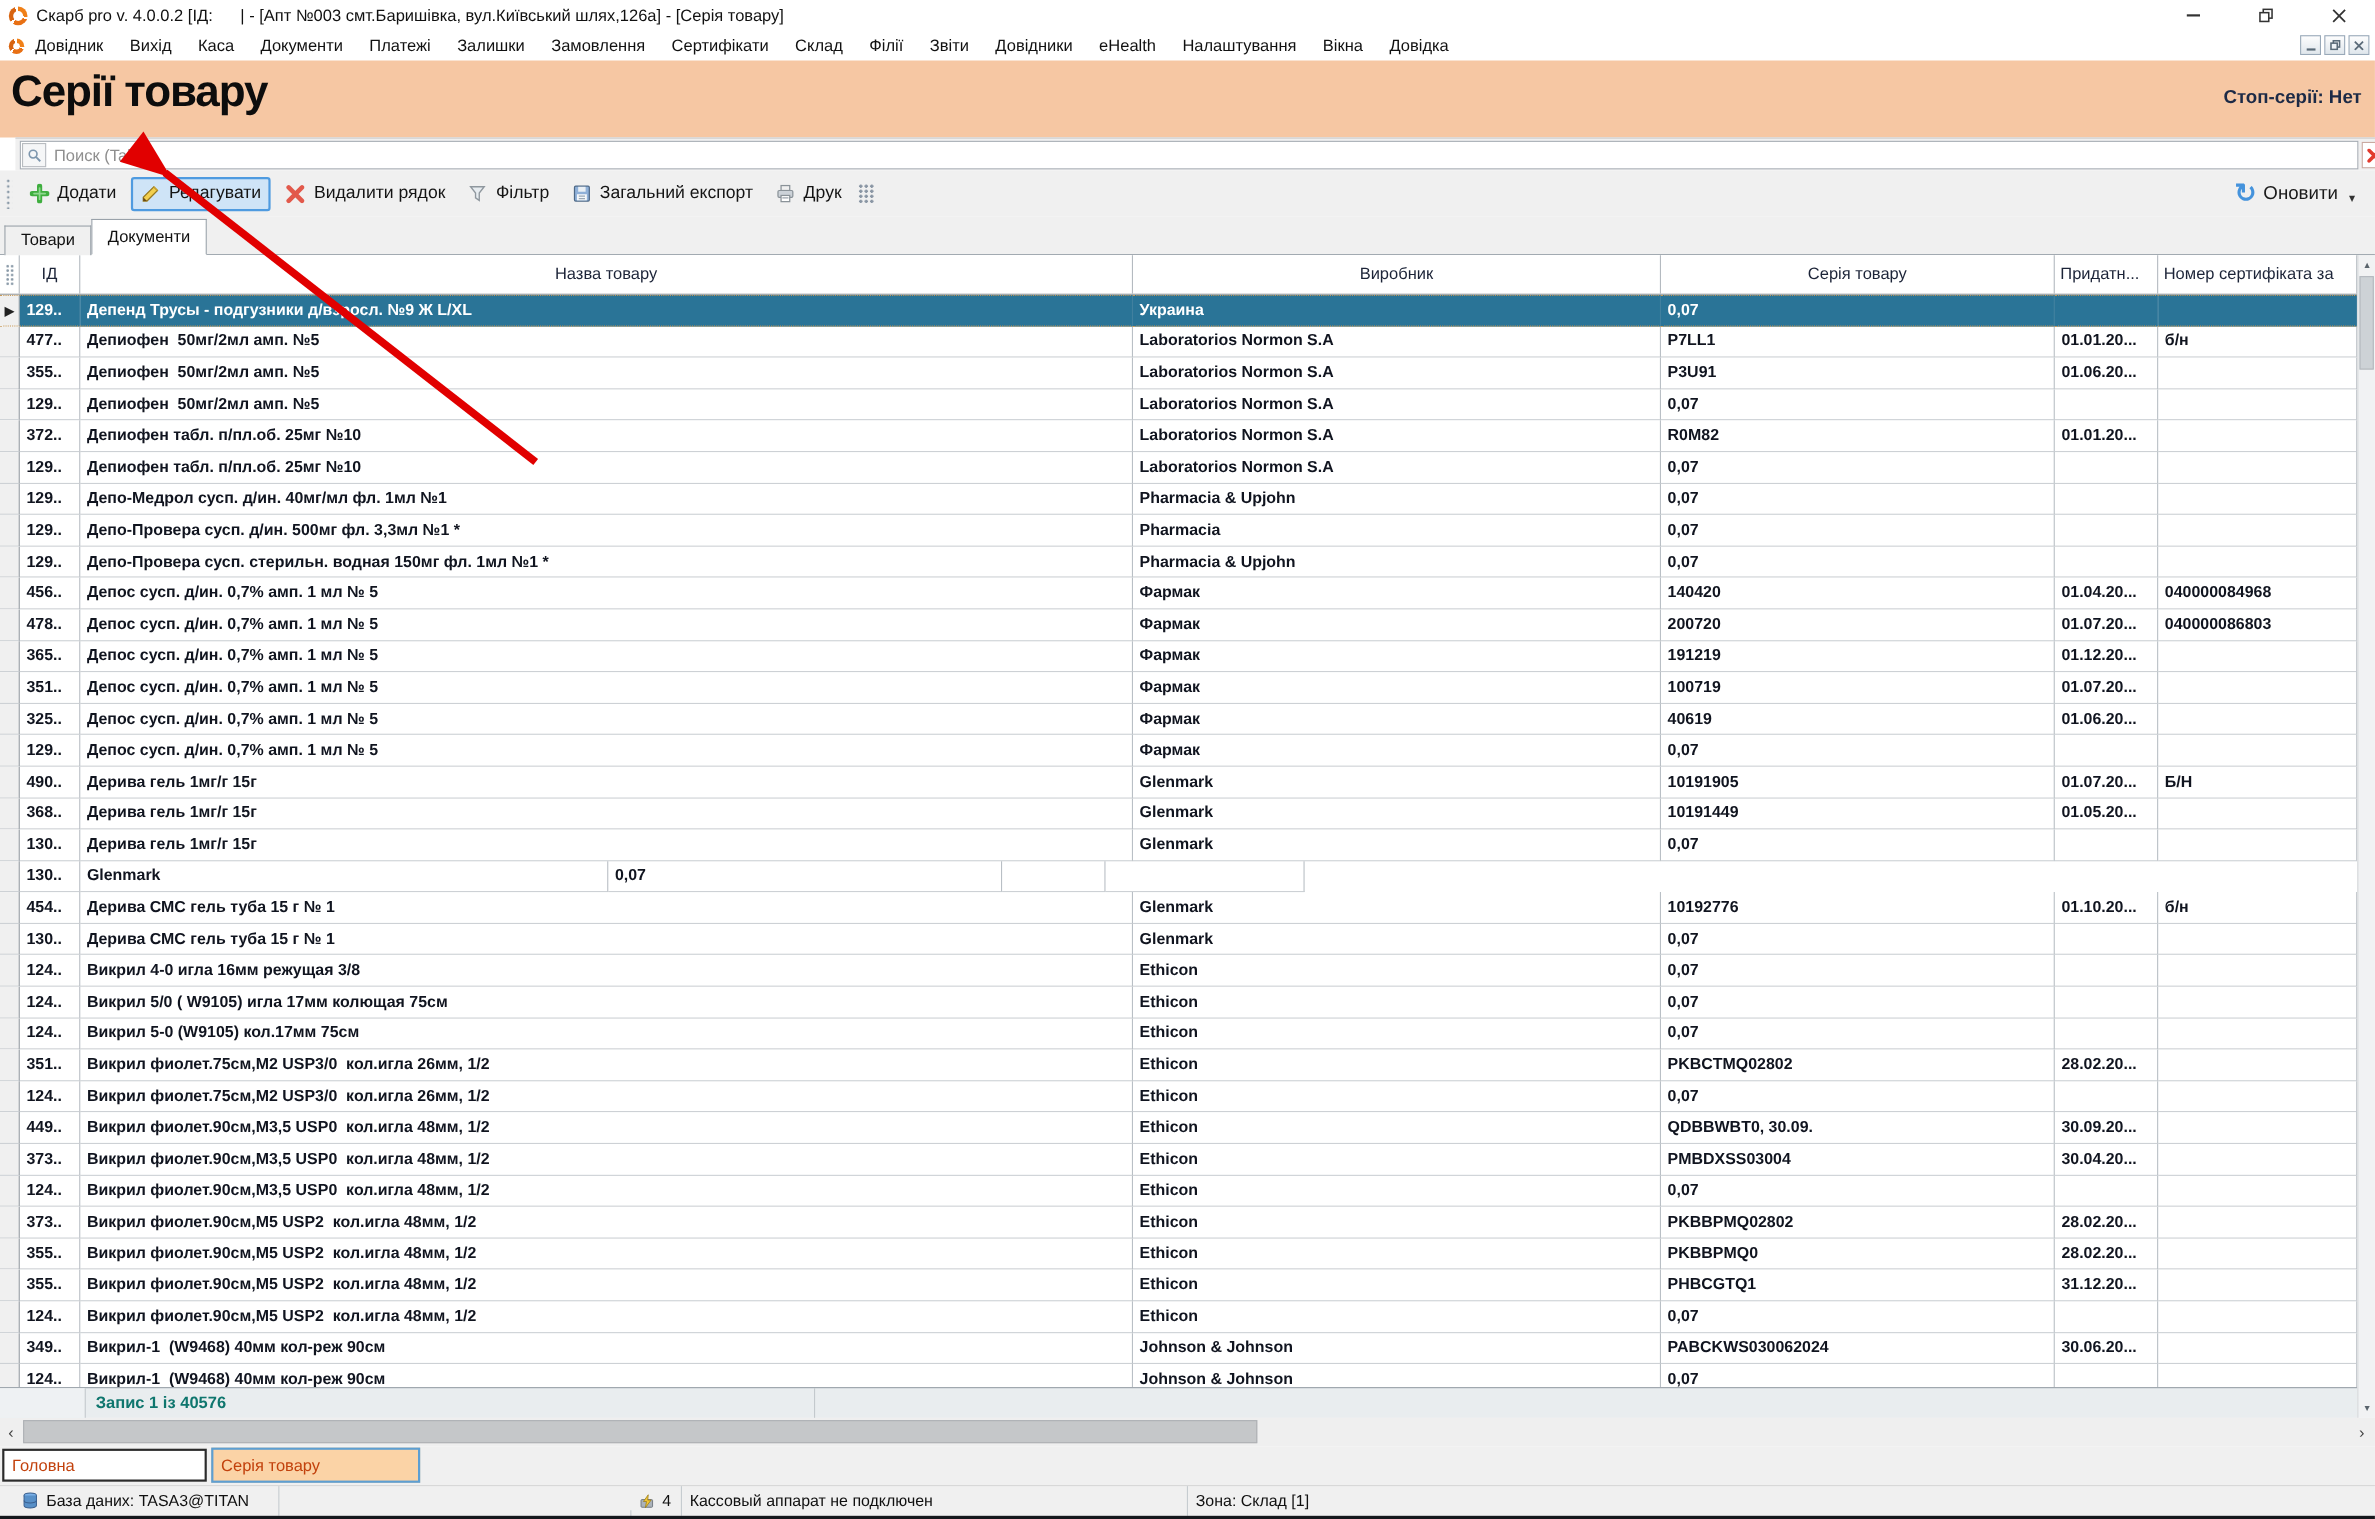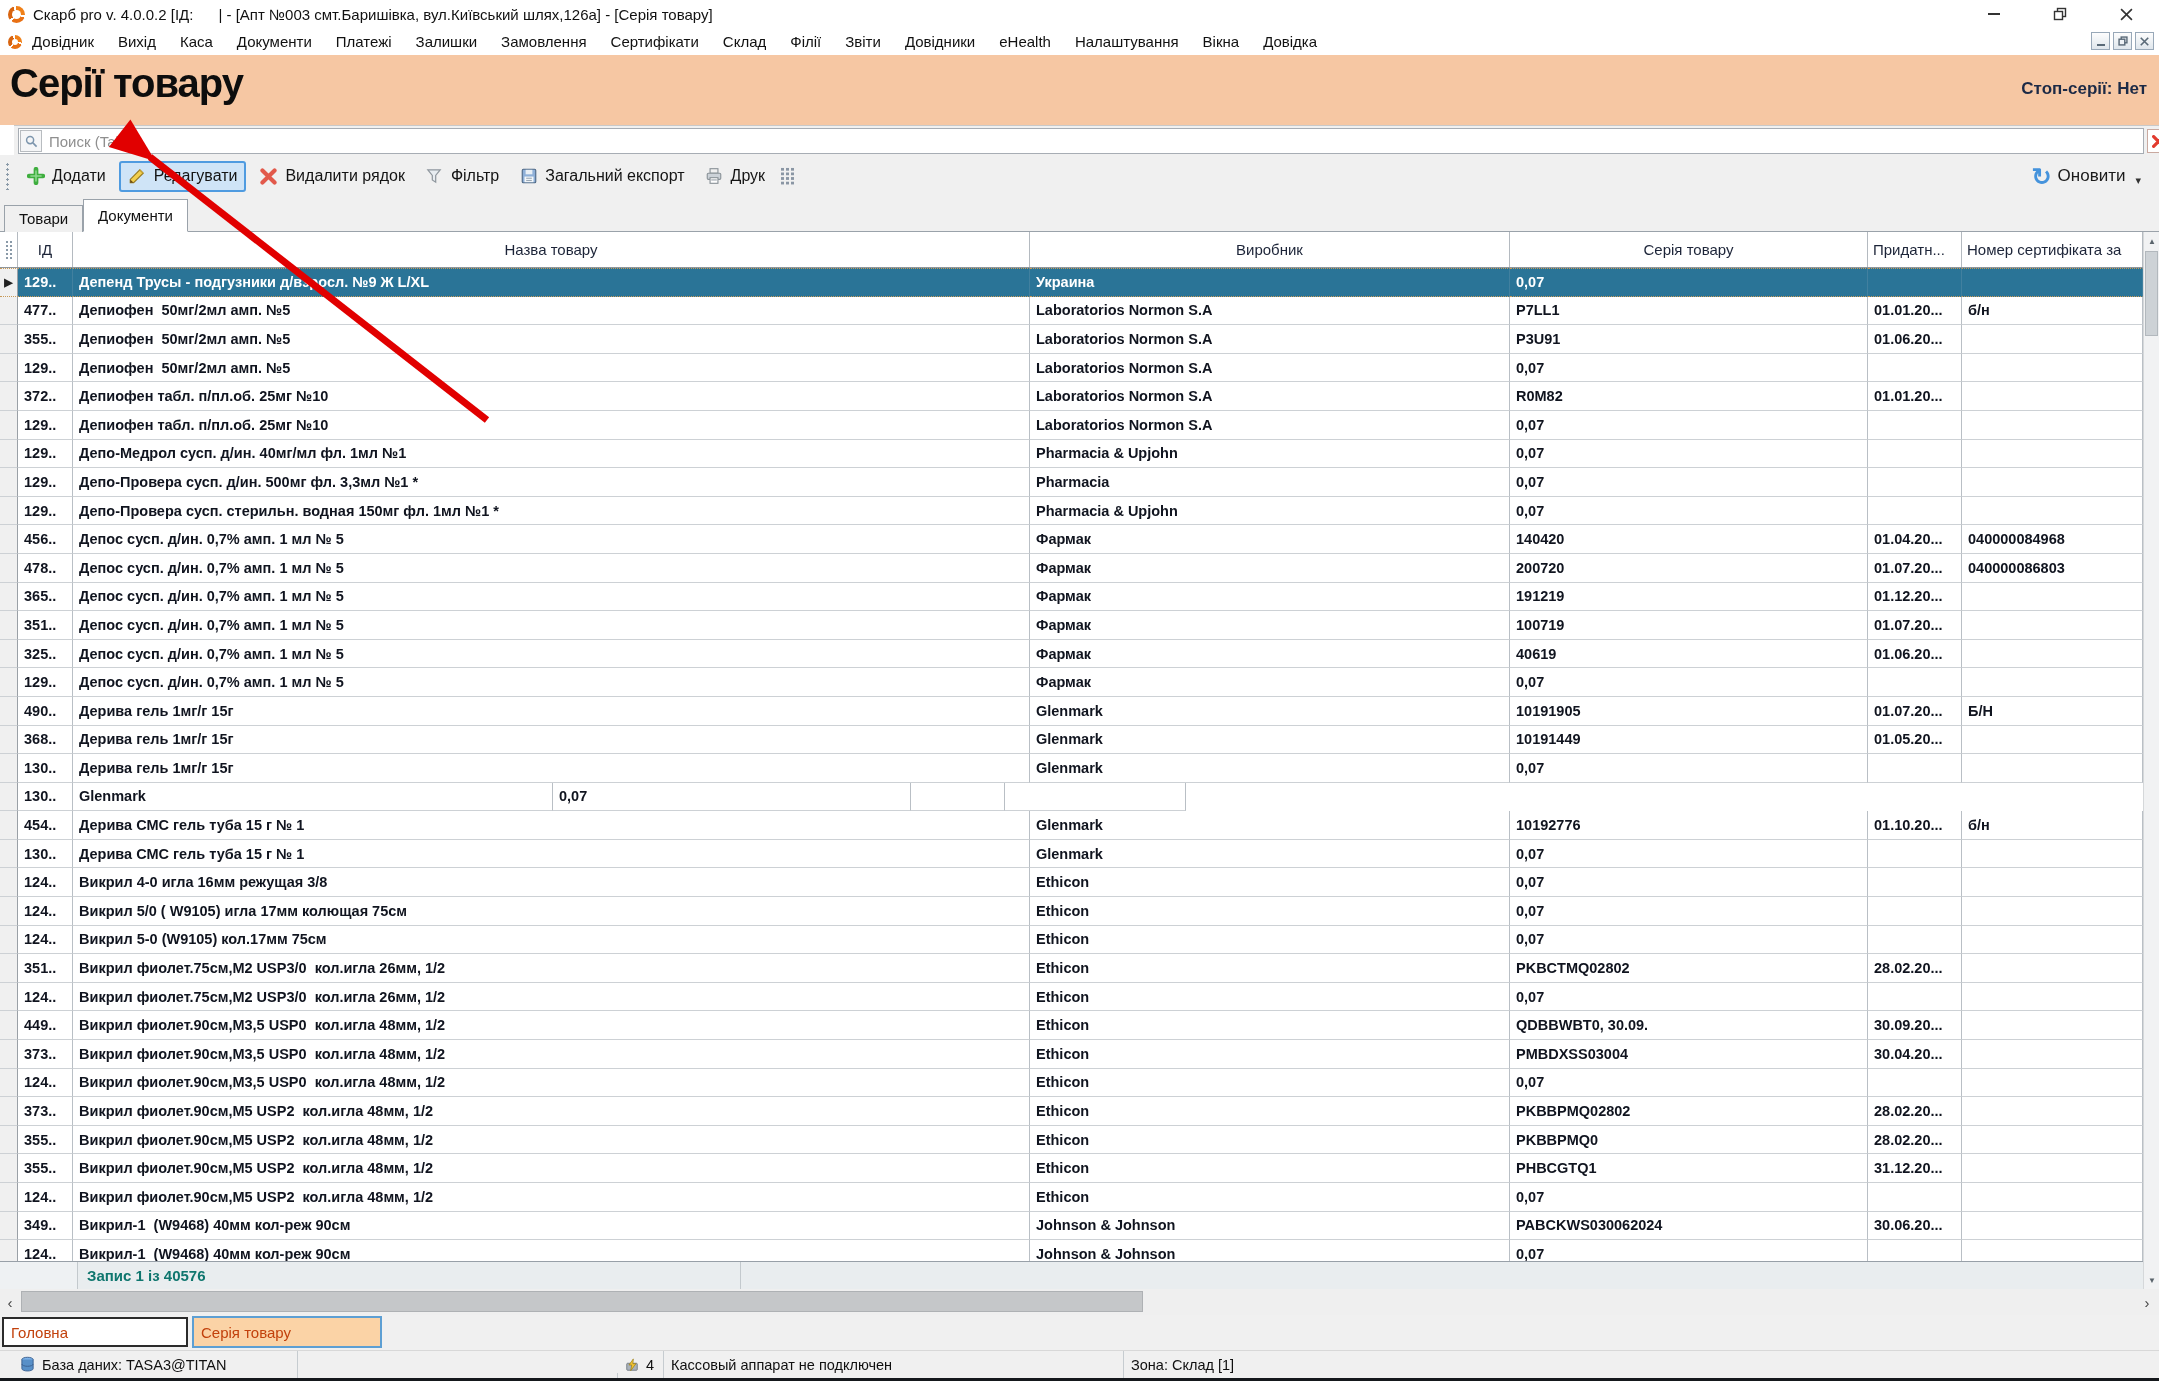--- a/index.html
+++ b/index.html
@@ -95,21 +95,21 @@
 
   
   .bottomtabs{position:absolute;left:0;top:1315px;width:100%;height:35px;background:#f0f0f0;}
   .btab{position:absolute;display:flex;align-items:center;padding-left:7px;font-size:15px;color:#c2410c;}
   .btab-home{left:2px;top:2px;width:186px;height:30px;background:#fff;border:2px solid #2b2b2b;}
   .btab-series{left:192px;top:1px;width:190px;height:32px;background:#fbd3a6;border:2px solid #5d9fd3;}
 
   
   .statusbar{position:absolute;left:0;top:1350px;width:100%;height:28px;background:#f0f0f0;border-top:1px solid #d8d8d8;display:flex;align-items:center;font-size:14.5px;color:#101010;}
   .seg{display:flex;align-items:center;height:100%;border-right:1px solid #c6ccd0;padding-left:7px;gap:7px;white-space:nowrap;overflow:hidden;}
-  .seg-db{width:298px;padding-left:20px;}
+  .seg-db{width:254px;padding-left:20px;}
   .seg-user{width:320px;margin-top:43px;}
   .seg-count{width:46px;}
   .seg-cash{width:460px;}
   .seg-zone{border-right:none;flex:1;}
   .blackedge{position:absolute;left:0;bottom:0;width:100%;height:3px;background:#15181c;}
 
   
   .arrow-overlay{position:absolute;left:0;top:0;z-index:60;pointer-events:none;}
 </style>
 </head>

